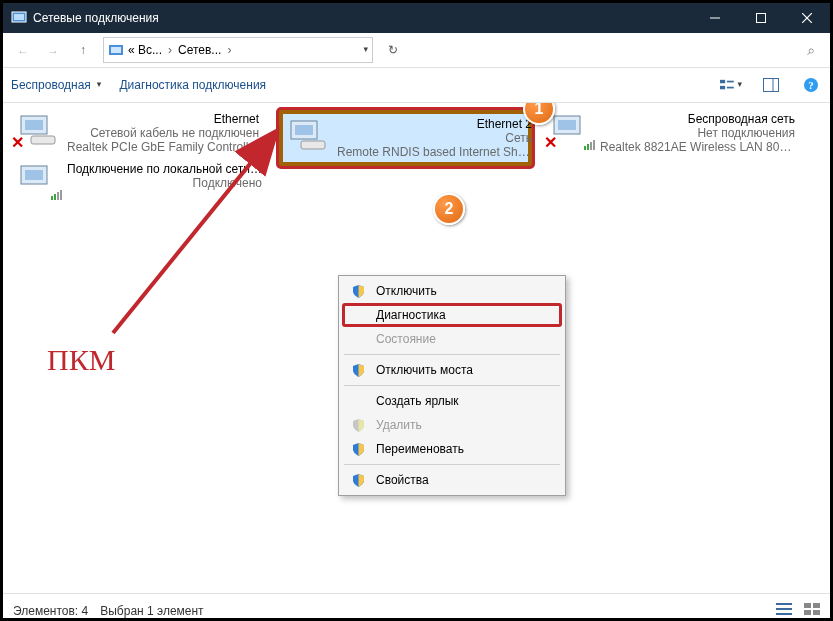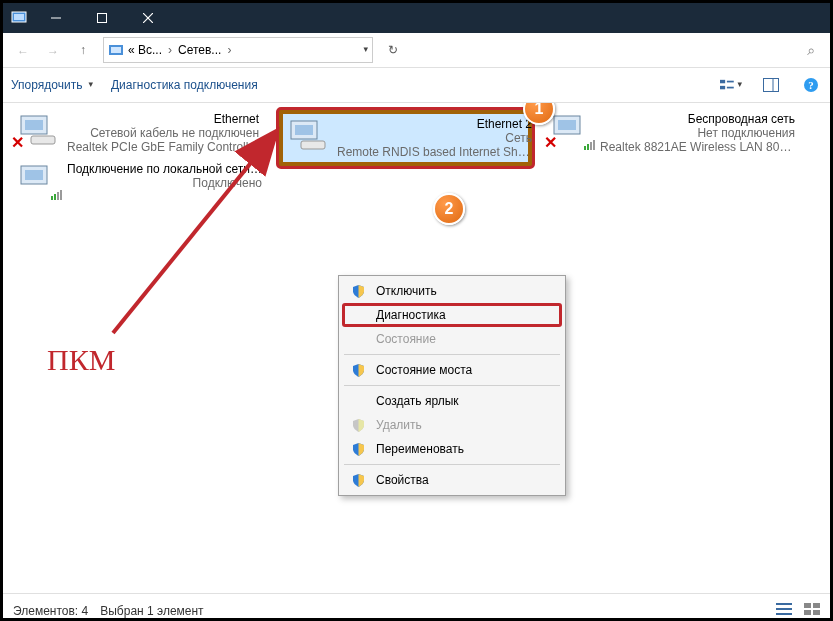--- a/index.html
+++ b/index.html
@@ -57,20 +57,21 @@
 </head>
 <body>
 
 <div class="window">
 
   <div class="titlebar">
     <svg class="app-icon" viewBox="0 0 16 16">
         <rect x="1" y="2" width="14" height="10" fill="#4a90d9" stroke="#fff" stroke-width="1"></rect>
         <rect x="3" y="4" width="10" height="6" fill="#bcdcff"></rect>
       </svg>
+    <span class="title">Сетевые подключения</span>
     <div class="sysbtn">
         <svg width="10" height="10">
           <line x1="0" y1="5" x2="10" y2="5" stroke-width="1"></line>
         </svg>
       </div>
     <div class="sysbtn">
         <svg width="10" height="10">
           <rect x="0.5" y="0.5" width="9" height="9" fill="none" stroke-width="1"></rect>
         </svg>
       </div>
@@ -99,21 +100,21 @@
       <span class="dropdown-caret">▾</span>
     </div>
     <div class="refresh">↻</div>
     <div class="search">
        <span style="font-size:14px;">⌕</span>
     </div>
   </div>
 
   <div class="toolbar">
     <span class="tlink">
-      <span>Упорядочить</span>
+      <span>Беспроводная</span>
       <span class="dropdown-caret">▾</span>
     </span>
     <span class="tlink">Диагностика подключения</span>
     <span class="spacer"></span>
     <span class="iconbtn">
       <svg width="18" height="14" viewBox="0 0 18 14">
           <rect x="0" y="1" width="6" height="4" fill="#3a6aa0"></rect>
           <rect x="0" y="8" width="6" height="4" fill="#3a6aa0"></rect>
           <rect x="8" y="2" width="8" height="2" fill="#3a6aa0"></rect>
           <rect x="8" y="9" width="8" height="2" fill="#3a6aa0"></rect>
@@ -237,21 +238,21 @@
         <span>Состояние</span>
       </div>
       <div class="msep"></div>
       <div class="mrow">
         <span class="micon">
             <svg class="shield" viewBox="0 0 12 14">
               <path d="M6 0 L12 2 V7 C12 11 6 14 6 14 C6 14 0 11 0 7 V2 Z" fill="#2e7cd6"></path>
               <path d="M6 0 L12 2 V7 C12 11 6 14 6 14 Z" fill="#f6c64e"></path>
             </svg>
           </span>
-        <span>Состояние моста</span>
+        <span>Отключить моста</span>
       </div>
       <div class="msep"></div>
       <div class="mrow">
         <span class="micon"></span>
         <span>Создать ярлык</span>
       </div>
       <div class="mrow disabled">
         <span class="micon">
             <svg class="shield" viewBox="0 0 12 14">
               <path d="M6 0 L12 2 V7 C12 11 6 14 6 14 C6 14 0 11 0 7 V2 Z" fill="#c6c6c6"></path>

